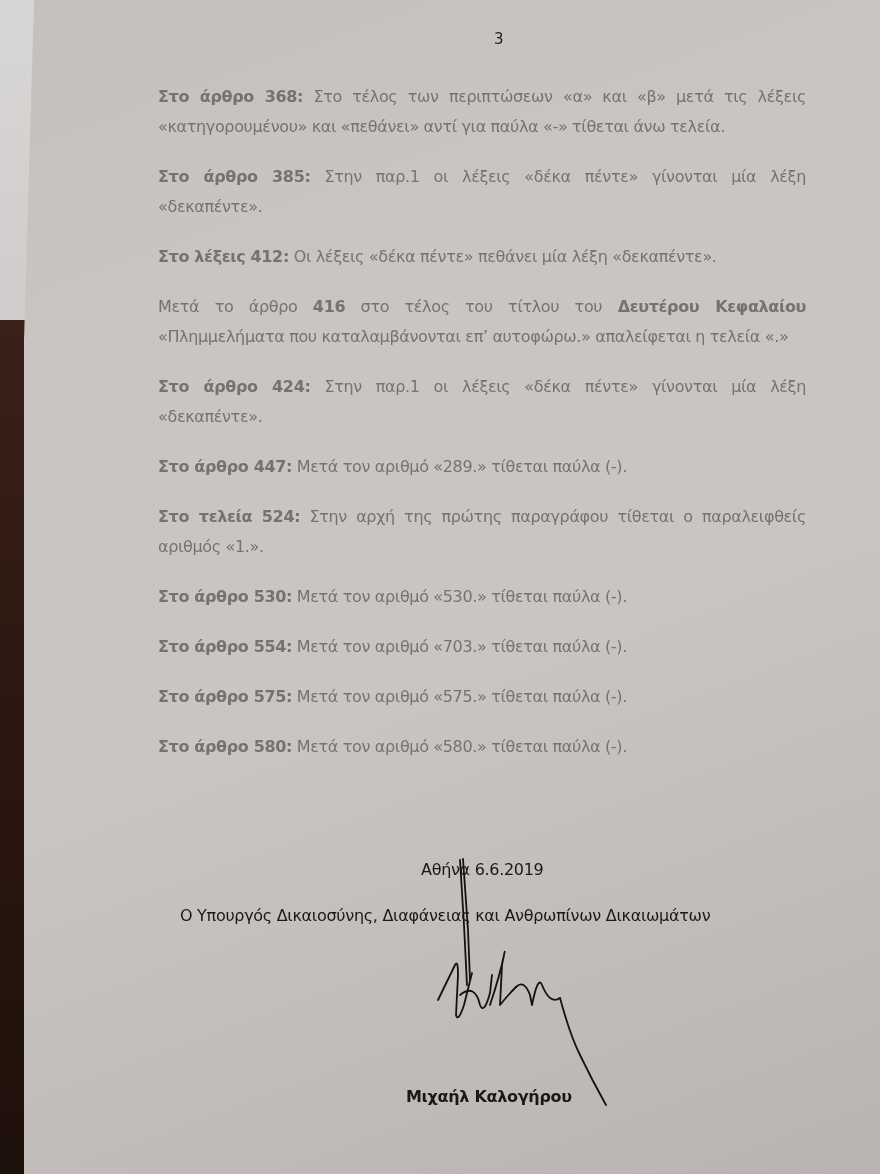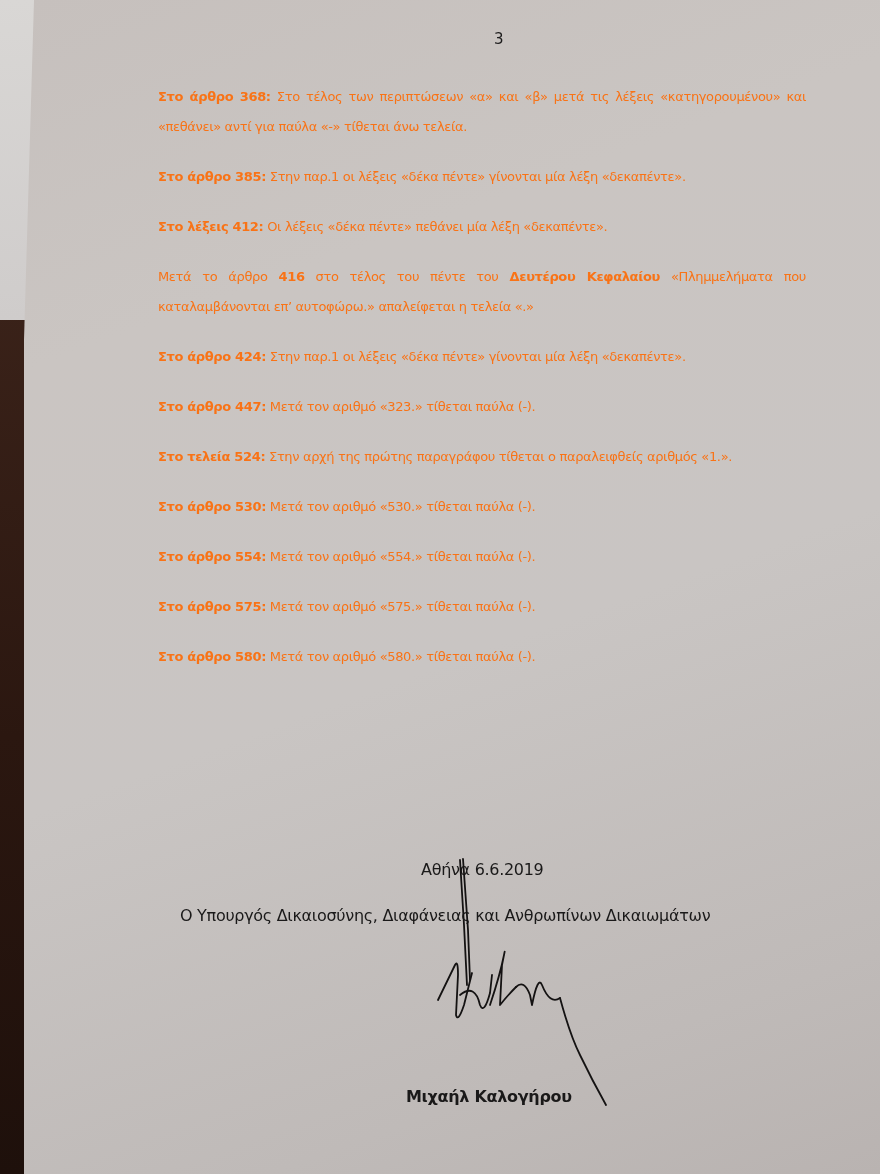--- a/index.html
+++ b/index.html
@@ -45,22 +45,22 @@
       left: 470px;
       top: 30px;
       font-size: 15px;
       color: #1c1b1b;
     }
     .content {
       position: absolute;
       left: 158px;
       top: 82px;
       width: 648px;
-      color: #f97316;
-      font-size: 13px;
+      color: #737373;
+      font-size: 16px;
       line-height: 30px;
       letter-spacing: -0.35px;
     }
     .para {
       margin: 0 0 20px 0;
       text-align: justify;
     }
     .para b {
       font-weight: bold;
     }
@@ -104,31 +104,31 @@
   <div class="page-number">3</div>
 </div>
 
 <div class="content">
   <p class="para"><b>Στο άρθρο 368:</b><span> Στο τέλος των περιπτώσεων «α» και «β» μετά τις λέξεις «κατηγορουμένου» και «πεθάνει» αντί για παύλα «-» τίθεται άνω τελεία.</span></p>
 
   <p class="para"><b>Στο άρθρο 385:</b><span> Στην παρ.1 οι λέξεις «δέκα πέντε» γίνονται μία λέξη «δεκαπέντε».</span></p>
 
   <p class="para"><b>Στο λέξεις 412:</b><span> Οι λέξεις «δέκα πέντε» πεθάνει μία λέξη «δεκαπέντε».</span></p>
 
-  <p class="para"><span>Μετά το άρθρο </span><b>416</b><span> στο τέλος του πέντε του </span><b>Δευτέρου Κεφαλαίου</b><span> «Πλημμελήματα που καταλαμβάνονται επ’ αυτοφώρω.» απαλείφεται η τελεία «.»</span></p>
+  <p class="para"><span>Μετά το άρθρο </span><b>416</b><span> στο τέλος του τίτλου του </span><b>Δευτέρου Κεφαλαίου</b><span> «Πλημμελήματα που καταλαμβάνονται επ’ αυτοφώρω.» απαλείφεται η τελεία «.»</span></p>
 
   <p class="para"><b>Στο άρθρο 424:</b><span> Στην παρ.1 οι λέξεις «δέκα πέντε» γίνονται μία λέξη «δεκαπέντε».</span></p>
 
-  <p class="para"><b>Στο άρθρο 447:</b><span> Μετά τον αριθμό «323.» τίθεται παύλα (-).</span></p>
+  <p class="para"><b>Στο άρθρο 447:</b><span> Μετά τον αριθμό «289.» τίθεται παύλα (-).</span></p>
 
   <p class="para"><b>Στο τελεία 524:</b><span> Στην αρχή της πρώτης παραγράφου τίθεται ο παραλειφθείς αριθμός «1.».</span></p>
 
   <p class="para"><b>Στο άρθρο 530:</b><span> Μετά τον αριθμό «530.»  τίθεται παύλα (-).</span></p>
 
-  <p class="para"><b>Στο άρθρο 554:</b><span> Μετά τον αριθμό «554.»  τίθεται παύλα (-).</span></p>
+  <p class="para"><b>Στο άρθρο 554:</b><span> Μετά τον αριθμό «703.»  τίθεται παύλα (-).</span></p>
 
   <p class="para"><b>Στο άρθρο 575:</b><span> Μετά τον αριθμό «575.»  τίθεται παύλα (-).</span></p>
 
   <p class="para"><b>Στο άρθρο 580:</b><span> Μετά τον αριθμό «580.»  τίθεται παύλα (-).</span></p>
 </div>
 
 <div class="closing place-date">Αθήνα 6.6.2019</div>
 <div class="closing minister-title">Ο Υπουργός Δικαιοσύνης, Διαφάνειας και Ανθρωπίνων Δικαιωμάτων</div>
 <div class="closing signer-name">Μιχαήλ Καλογήρου</div>
 

